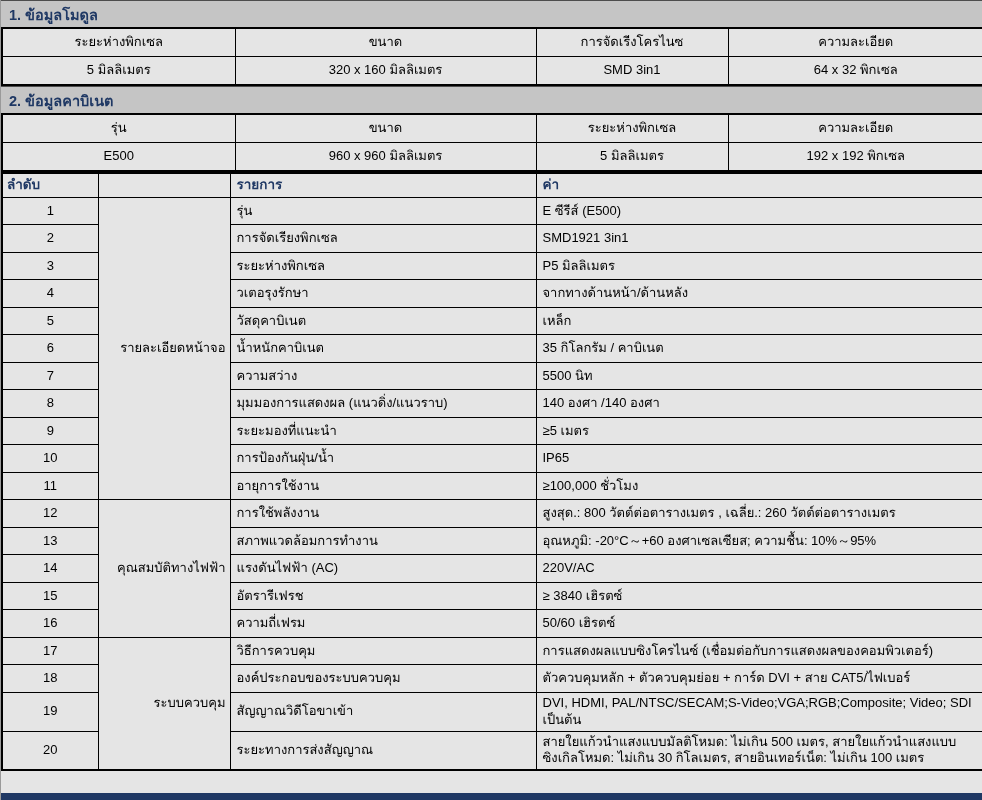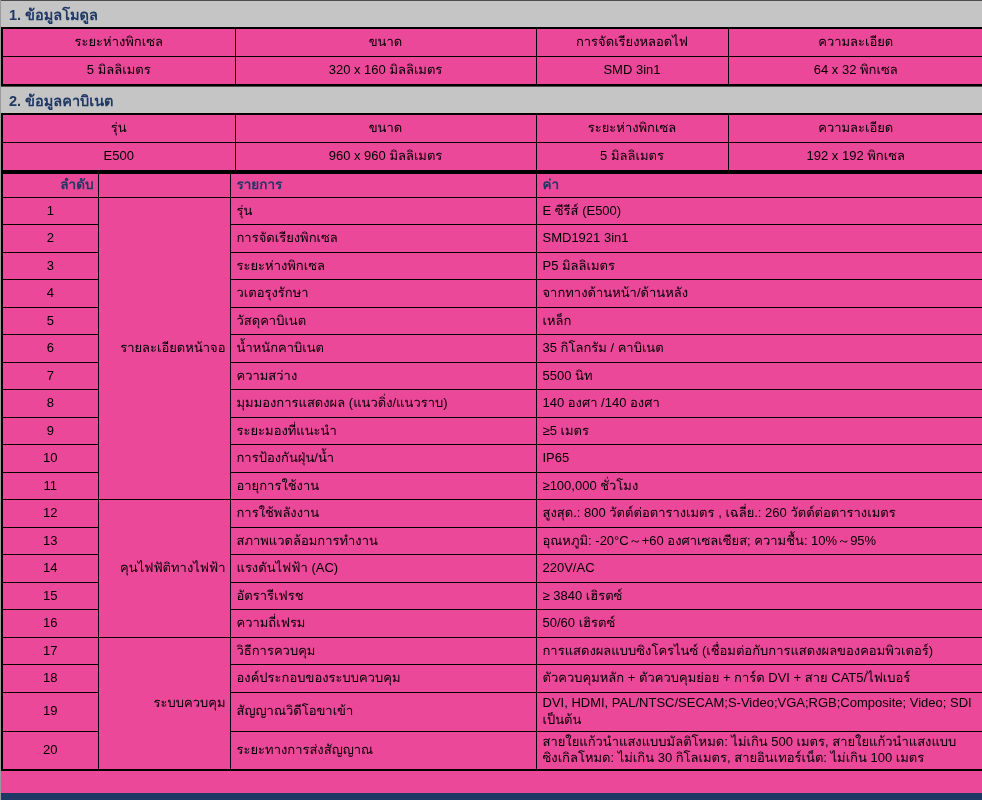--- a/index.html
+++ b/index.html
@@ -1,18 +1,18 @@
 <!DOCTYPE html>
 <html><head>
 <meta charset="utf-8">
 <style>
   html,body { margin:0; padding:0; background:#fff; }
   .page {
     width:982px; height:800px; position:relative; overflow:hidden;
-    background:#ec4899; font-family:"Liberation Sans", sans-serif;
+    background:#e5e5e5; font-family:"Liberation Sans", sans-serif;
     border-left:1px solid #9a9a9a;
     box-sizing:border-box;
   }
   .band {
     height:27px; background:#c5c5c5; color:#1f3864;
     font-weight:bold; font-size:14.5px;
     display:flex; align-items:center; padding-left:8px;
     box-sizing:border-box; border-top:1px solid #4d4d4d;
   }
   table {
@@ -29,21 +29,21 @@
   .t12 td { text-align:center; }
   
   .spec .spec-head { height:24px; }
   .spec .spec-head td { color:#1f3864; font-weight:bold; font-size:13.5px; }
   .spec .std  { height:27.5px; }
   .spec .tall { height:39px; }
   .spec td.no   { text-align:center; }
   .spec td.grp  { text-align:right; }
   .spec td.item { text-align:left; padding-left:6px; }
   .spec td.val  { text-align:left; padding-left:6px; }
-  .spec .spec-head td.no { text-align:right; }
+  .spec .spec-head td.no { text-align:left; }
   .footer-bar {
     position:absolute; left:0; right:0; bottom:0; height:7px;
     background:#1f3864;
   }
 </style>
 </head>
 <body>
 
 <div class="page">
 
@@ -54,21 +54,21 @@
     <colgroup>
         <col style="width:233px">
         <col style="width:301px">
         <col style="width:192px">
         <col style="width:256px">
       </colgroup>
     <tbody>
         <tr>
           <td>ระยะห่างพิกเซล</td>
           <td>ขนาด</td>
-          <td>การจัดเรียงหลอดไฟ</td>
+          <td>การจัดเรีงโครไนซ</td>
           <td>ความละเอียด</td>
         </tr>
         <tr>
           <td>5 มิลลิเมตร</td>
           <td>320 x 160 มิลลิเมตร</td>
           <td>SMD 3in1</td>
           <td>64 x 32 พิกเซล</td>
         </tr>
       </tbody>
   </table>
@@ -164,21 +164,21 @@
           <td class="item">การป้องกันฝุ่น/น้ำ</td>
           <td class="val">IP65</td>
         </tr>
         <tr class="std">
           <td class="no">11</td>
           <td class="item">อายุการใช้งาน</td>
           <td class="val">≥100,000 ชั่วโมง</td>
         </tr>
         <tr class="std">
           <td class="no">12</td>
-          <td class="grp" rowspan="5">คุนไฟฟัติทางไฟฟ้า</td>
+          <td class="grp" rowspan="5">คุณสมบัติทางไฟฟ้า</td>
           <td class="item">การใช้พลังงาน</td>
           <td class="val">สูงสุด.: 800 วัตต์ต่อตารางเมตร , เฉลี่ย.: 260 วัตต์ต่อตารางเมตร</td>
         </tr>
         <tr class="std">
           <td class="no">13</td>
           <td class="item">สภาพแวดล้อมการทำงาน</td>
           <td class="val">อุณหภูมิ: -20°C～+60 องศาเซลเซียส; ความชื้น: 10%～95%</td>
         </tr>
         <tr class="std">
           <td class="no">14</td>

